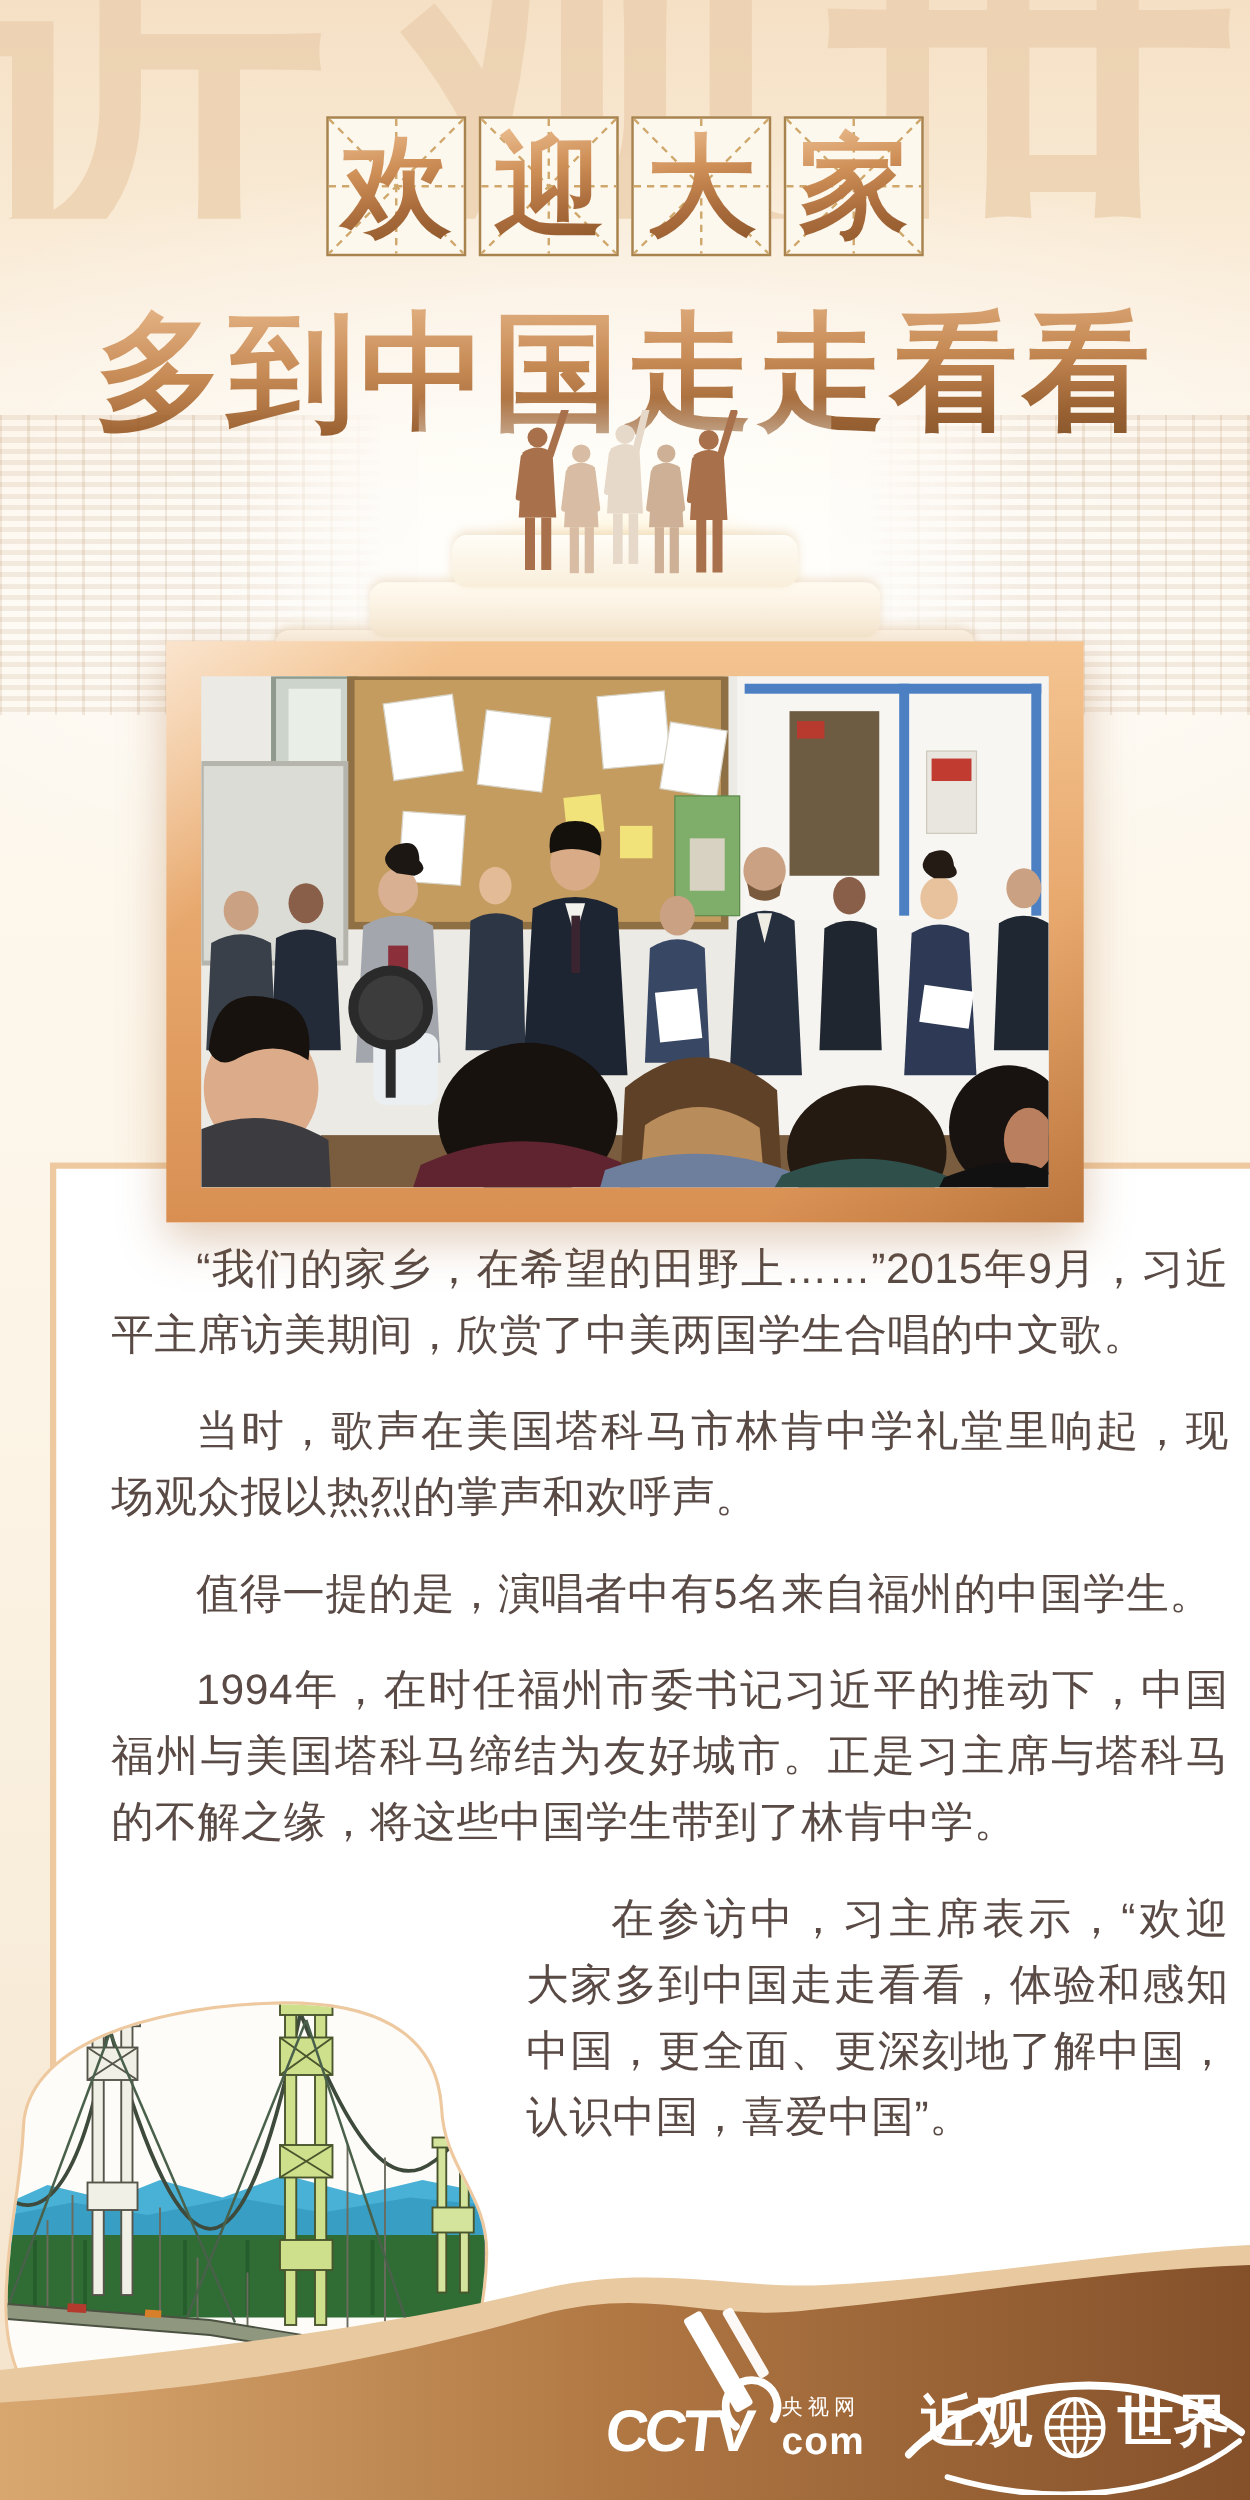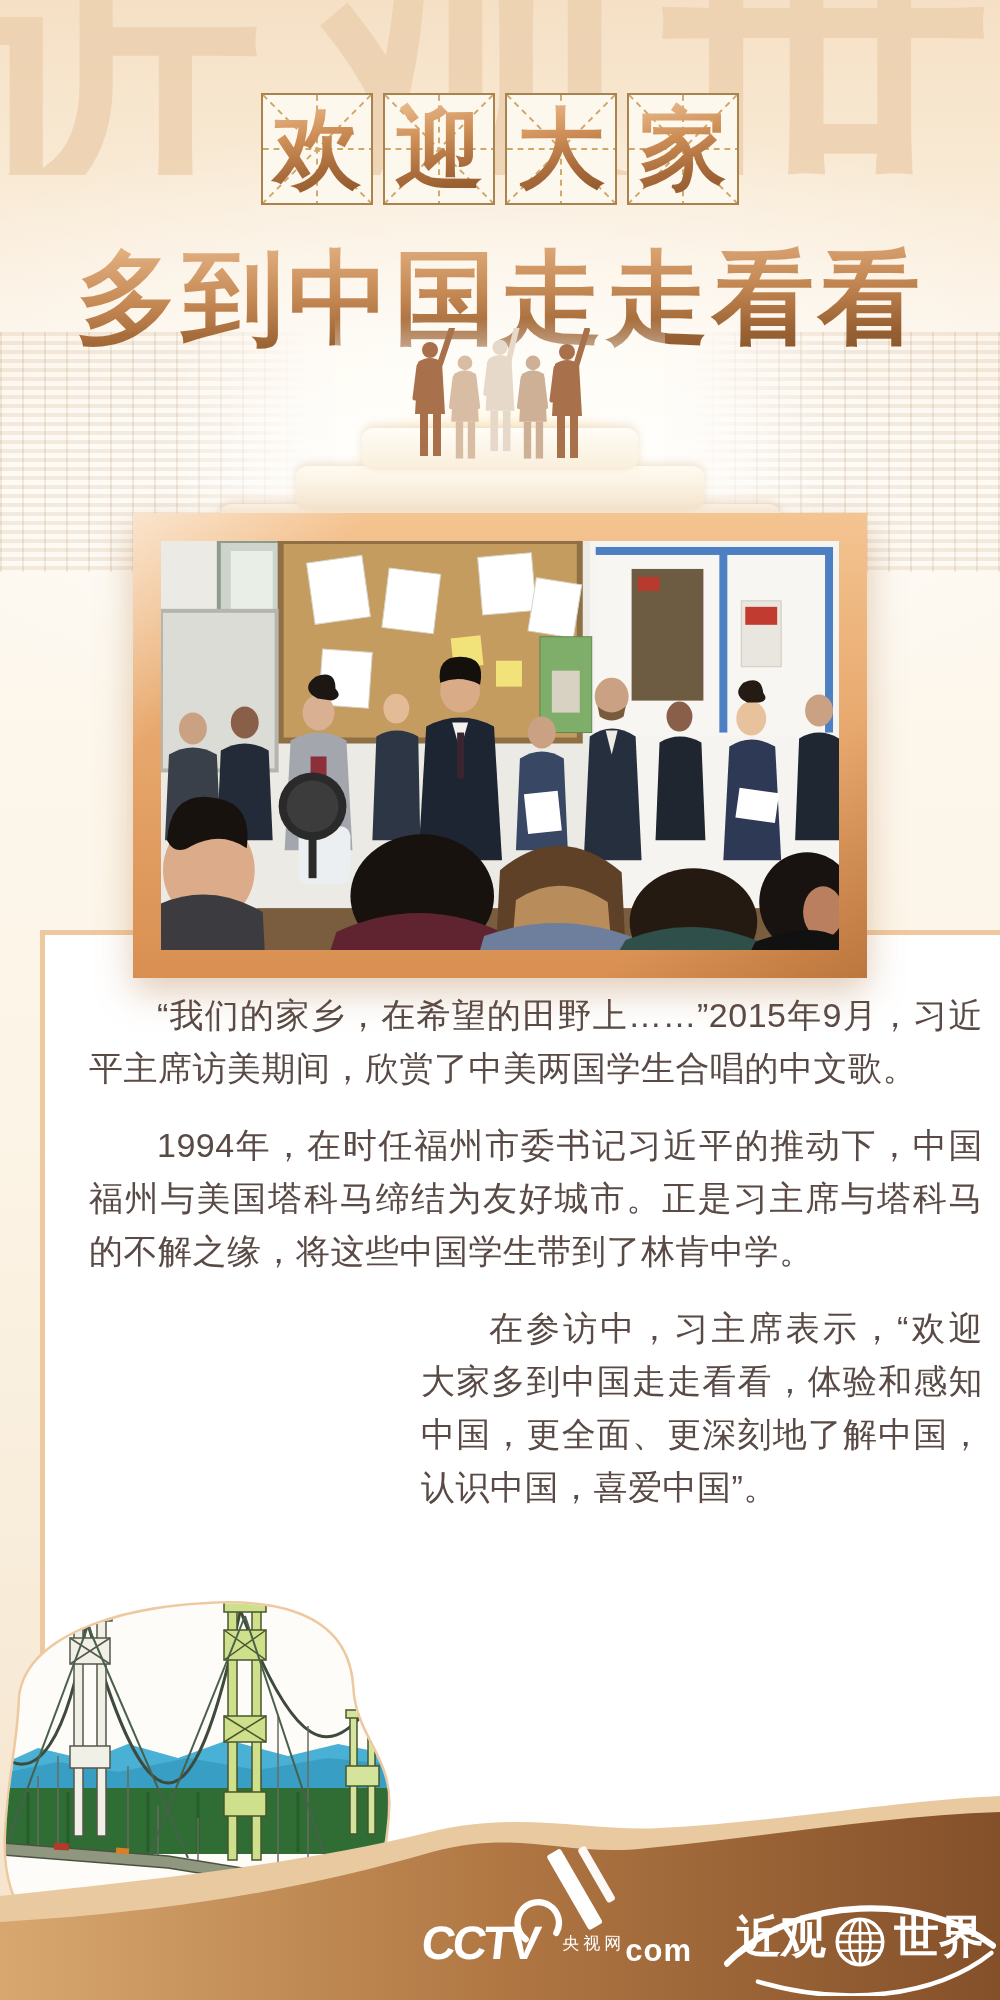--- a/index.html
+++ b/index.html
@@ -73,21 +73,21 @@
   .bridge svg{width:100%;height:100%;display:block;}
   
   .band{position:absolute;left:0;bottom:0;width:1000px;height:212px;z-index:5;}
   .band svg{display:block;width:100%;height:100%;}
   .footer-logos{position:absolute;bottom:30px;right:16px;z-index:6;display:flex;align-items:center;gap:44px;color:#fff;}
   
   .cctv{display:flex;align-items:flex-end;}
   .cctv-word-wrap{position:relative;padding-right:14px;}
   .cctv-word{font-size:47px;font-weight:700;letter-spacing:-3px;transform:skewX(-6deg);display:inline-block;line-height:1;}
   .cctv-ring{position:absolute;width:54px;height:54px;right:-16px;top:-22px;}
-  .cctv-right{display:flex;flex-direction:row;margin-left:10px;line-height:1;}
+  .cctv-right{display:flex;flex-direction:column;margin-left:10px;line-height:1;}
   .cctv-cn{font-size:17px;letter-spacing:4px;margin-bottom:3px;}
   .cctv-com{font-size:31px;font-weight:700;letter-spacing:1px;}
   
   .jgsj{position:relative;display:flex;align-items:flex-start;gap:6px;font-size:45px;font-weight:800;line-height:1;}
   .jgsj .eye{position:absolute;left:-14px;top:-26px;width:calc(100% + 28px);height:calc(100% + 52px);pointer-events:none;}
   .globe{width:56px;height:56px;flex:0 0 auto;}
 </style>
 </head>
 <body>
 
@@ -317,20 +317,22 @@
           <ellipse cx="648" cy="362" rx="48" ry="50" fill="#181210"></ellipse>
           <ellipse cx="664" cy="372" rx="20" ry="26" fill="#b97f5e"></ellipse>
           <path d="M592,410 L596,402 Q652,380 680,398 L680,410 Z" fill="#111111"></path>
         </g>
       </svg>
     </div>
   </div>
 
   <div class="text-panel">
     <p class="para">“我们的家乡，在希望的田野上……”2015年9月，习近平主席访美期间，欣赏了中美两国学生合唱的中文歌。</p>
+    <p class="para">当时，歌声在美国塔科马市林肯中学礼堂里响起，现场观众报以热烈的掌声和欢呼声。</p>
+    <p class="para">值得一提的是，演唱者中有5名来自福州的中国学生。</p>
     <p class="para">1994年，在时任福州市委书记习近平的推动下，中国福州与美国塔科马缔结为友好城市。正是习主席与塔科马的不解之缘，将这些中国学生带到了林肯中学。</p>
     <p class="para para-quote">在参访中，习主席表示，“欢迎大家多到中国走走看看，体验和感知中国，更全面、更深刻地了解中国，认识中国，喜爱中国”。</p>
   </div>
 
   <div class="bridge">
     <svg viewBox="0 0 430 404">
       <defs>
         <clipPath id="blobClip">
           <path d="M213,8 C300,4 350,30 354,90 C356,140 392,160 390,210 C388,268 372,322 320,358 C270,392 160,400 96,374 C40,352 8,310 8,250 C8,198 20,152 22,106 C24,42 120,12 213,8 Z"></path>
         </clipPath>

